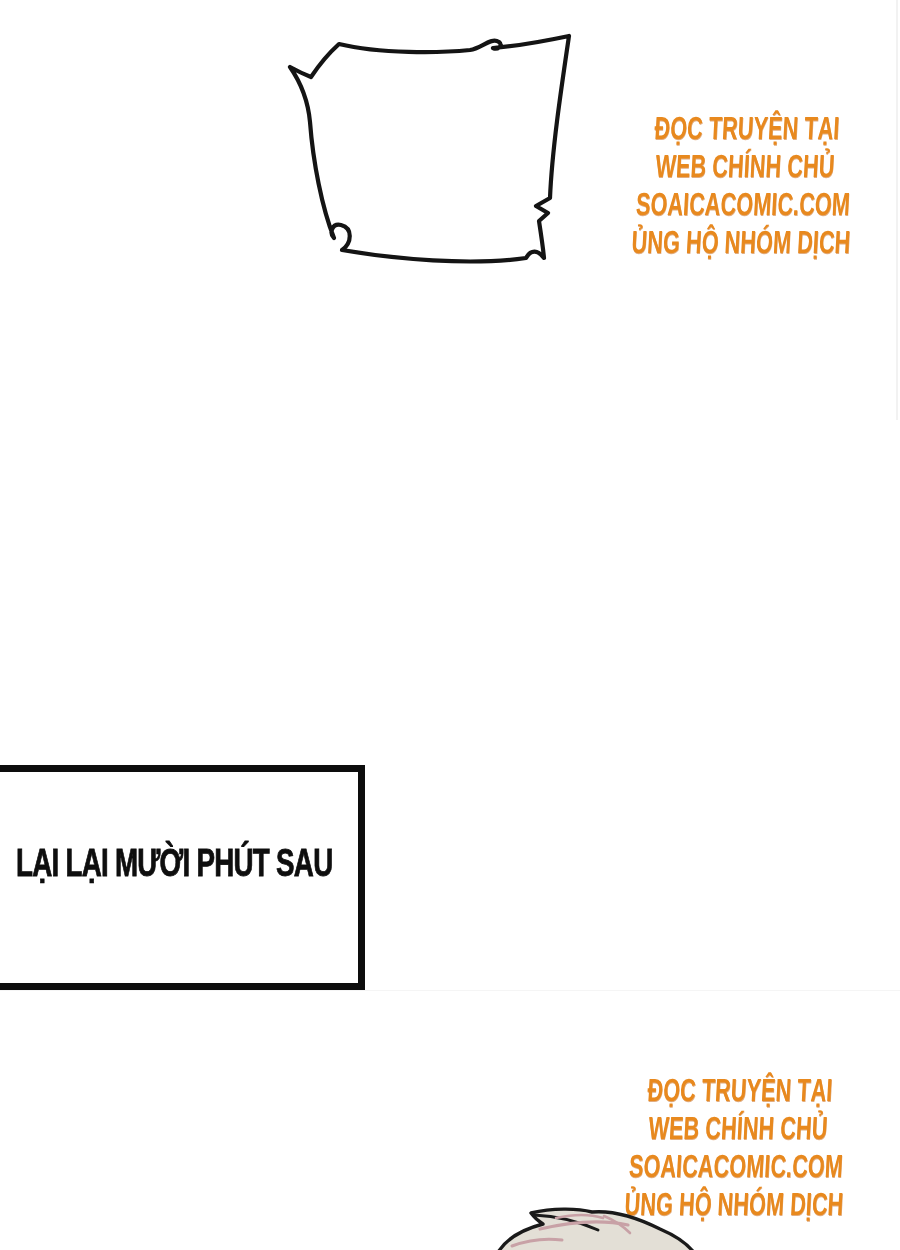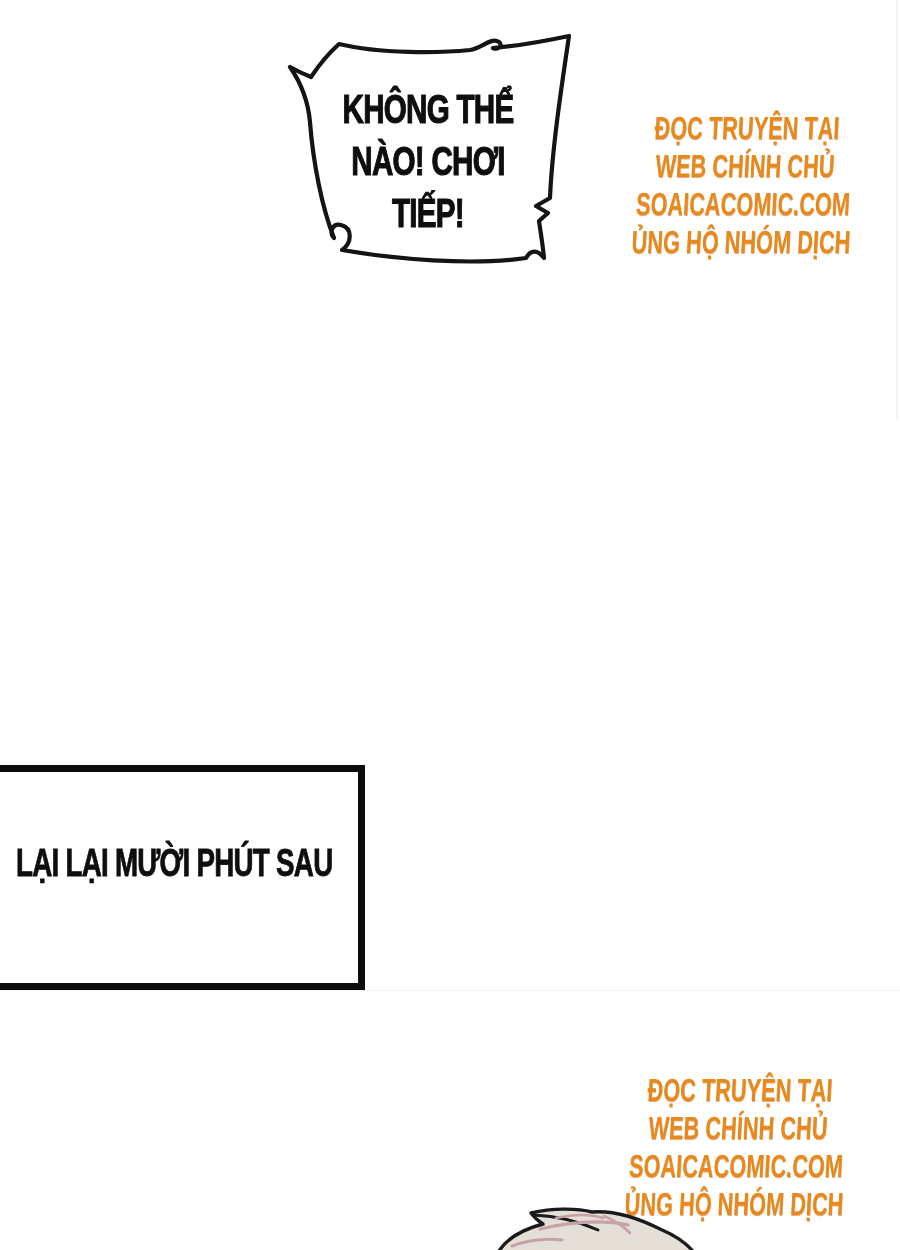--- a/index.html
+++ b/index.html
@@ -115,25 +115,20 @@
              C 541 234, 543 247, 544 258
              C 538 250, 531 249, 526 258
              C 470 266, 395 259, 342 250
              C 352 243, 353 228, 341 225
              C 332 223, 329 233, 334 238
              C 322 208, 313 162, 310 122
              C 308 100, 299 80, 290 67
              C 299 72, 306 75, 311 77
              C 319 65, 329 53, 339 44 Z" stroke="#141414" stroke-width="4.2" stroke-linejoin="round" stroke-linecap="round" fill="#FFFFFF"></path>
   </svg>
-  <div class="bubble-text">
-    <div>KHÔNG THỂ</div>
-    <div>NÀO! CHƠI</div>
-    <div>TIẾP!</div>
-  </div>
 
   <div class="watermark top">
     <div>ĐỌC TRUYỆN TẠI</div>
     <div>WEB CHÍNH CHỦ</div>
     <div>SOAICACOMIC.COM</div>
     <div>ỦNG HỘ NHÓM DỊCH</div>
   </div>
 
   <div class="caption-box"></div>
   <div class="caption-text">LẠI LẠI MƯỜI PHÚT SAU</div>

